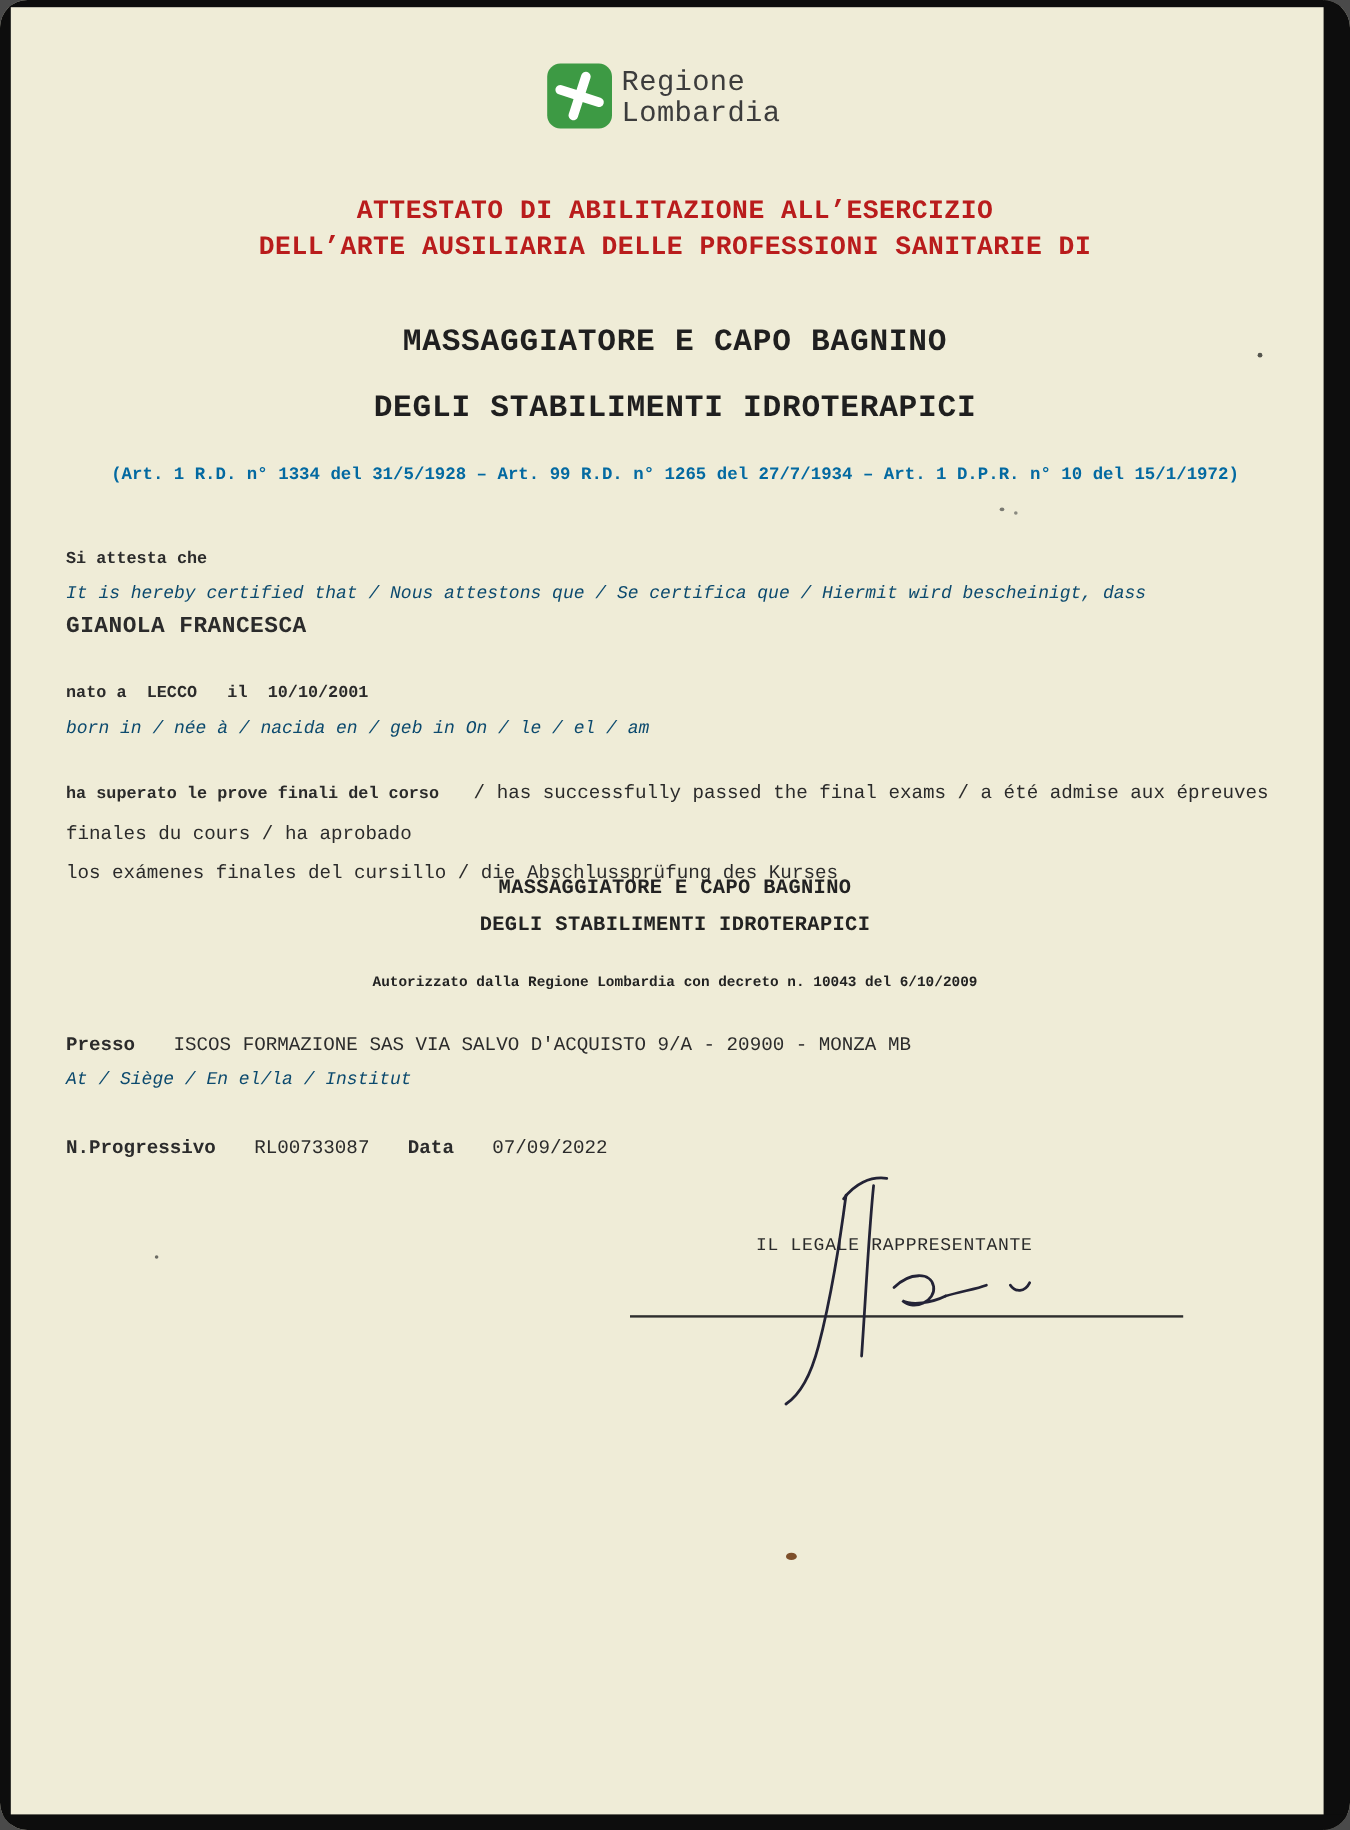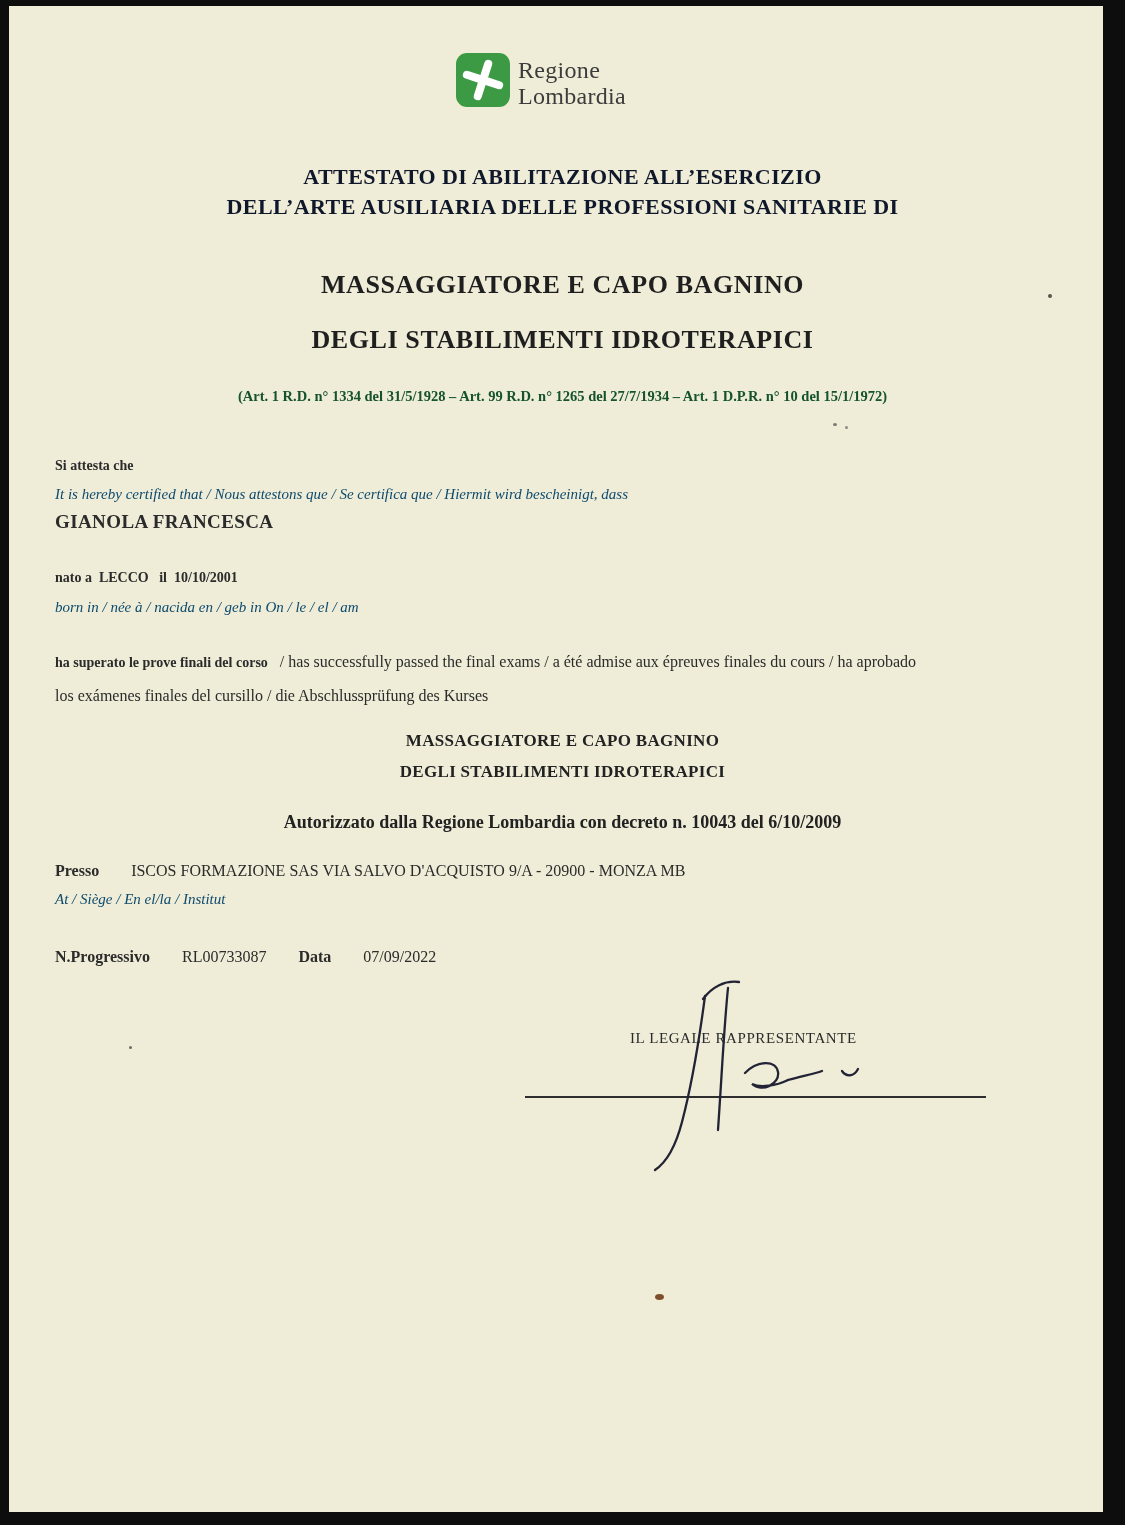--- a/index.html
+++ b/index.html
@@ -3,52 +3,53 @@
 <meta charset="utf-8">
 <style>
   html, body { margin: 0; padding: 0; background: #4a4a4a; }
   .page {
     position: relative;
     width: 1125px;
     height: 1525px;
     margin: 0 auto;
     background: #efecd7;
     overflow: hidden;
-    font-family: Liberation Serif, serif;
+    font-family: Liberation Mono, monospace;
     color: #2b2b2b;
+    border-radius: 23px;
   }
   
   .edge { position: absolute; background: #0d0d0d; }
   .edge-top    { left: 0; top: 0; width: 1125px; height: 6px; }
   .edge-left   { left: 0; top: 0; width: 9px; height: 1525px; }
   .edge-right  { left: 1103px; top: 0; width: 22px; height: 1525px; }
   .edge-bottom { left: 0; top: 1512px; width: 1125px; height: 13px; }
 
   .abs { position: absolute; }
 
   
   .logo-box { left: 455px; top: 52px; width: 56px; height: 56px; }
   .brand { left: 518px; top: 57px; font-size: 24px; line-height: 26px; color: #3c3c3c; letter-spacing: 0.3px; }
 
   
   .center { left: 0; width: 1125px; text-align: center; }
-  .title-line { font-weight: bold; font-size: 22px; color: #0f172a; letter-spacing: 0.4px; }
+  .title-line { font-weight: bold; font-size: 22px; color: #b91c1c; letter-spacing: 0.4px; }
   .profession-line { font-weight: bold; font-size: 26px; color: #1f1f1f; letter-spacing: 0.6px; }
-  .law-line { font-weight: bold; font-size: 14.5px; color: #14532d; }
+  .law-line { font-weight: bold; font-size: 14.5px; color: #0369a1; }
 
   .bold17 { font-weight: bold; font-size: 14px; }
   .italic15 { font-style: italic; font-size: 15px; color: #0c4a6e; }
   .name { font-weight: bold; font-size: 19px; letter-spacing: 0.4px; }
   .pre { white-space: pre-wrap; }
 
   .passed { left: 55px; top: 645px; width: 1015px; font-size: 16px; line-height: 33px; color: #2b2b2b; }
   .passed b { font-size: 14px; }
 
   .course-center { font-weight: bold; font-size: 17px; color: #222; letter-spacing: 0.3px; }
-  .auth-line { font-weight: bold; font-size: 18px; color: #222; }
+  .auth-line { font-weight: bold; font-size: 12px; color: #222; }
 
   .inline-row { font-size: 16px; }
   .inline-row .lbl { font-weight: bold; }
   .gap-sm { margin-left: 32px; }
   .gap-lg { margin-left: 32px; }
 
   .role-label { left: 630px; top: 1030px; font-size: 15px; letter-spacing: 0.6px; color: #2b2b2b; }
   .sig-line { left: 525px; top: 1096px; width: 461px; height: 2px; background: #2e2e2e; }
   .sig-svg { left: 520px; top: 972px; }
 

